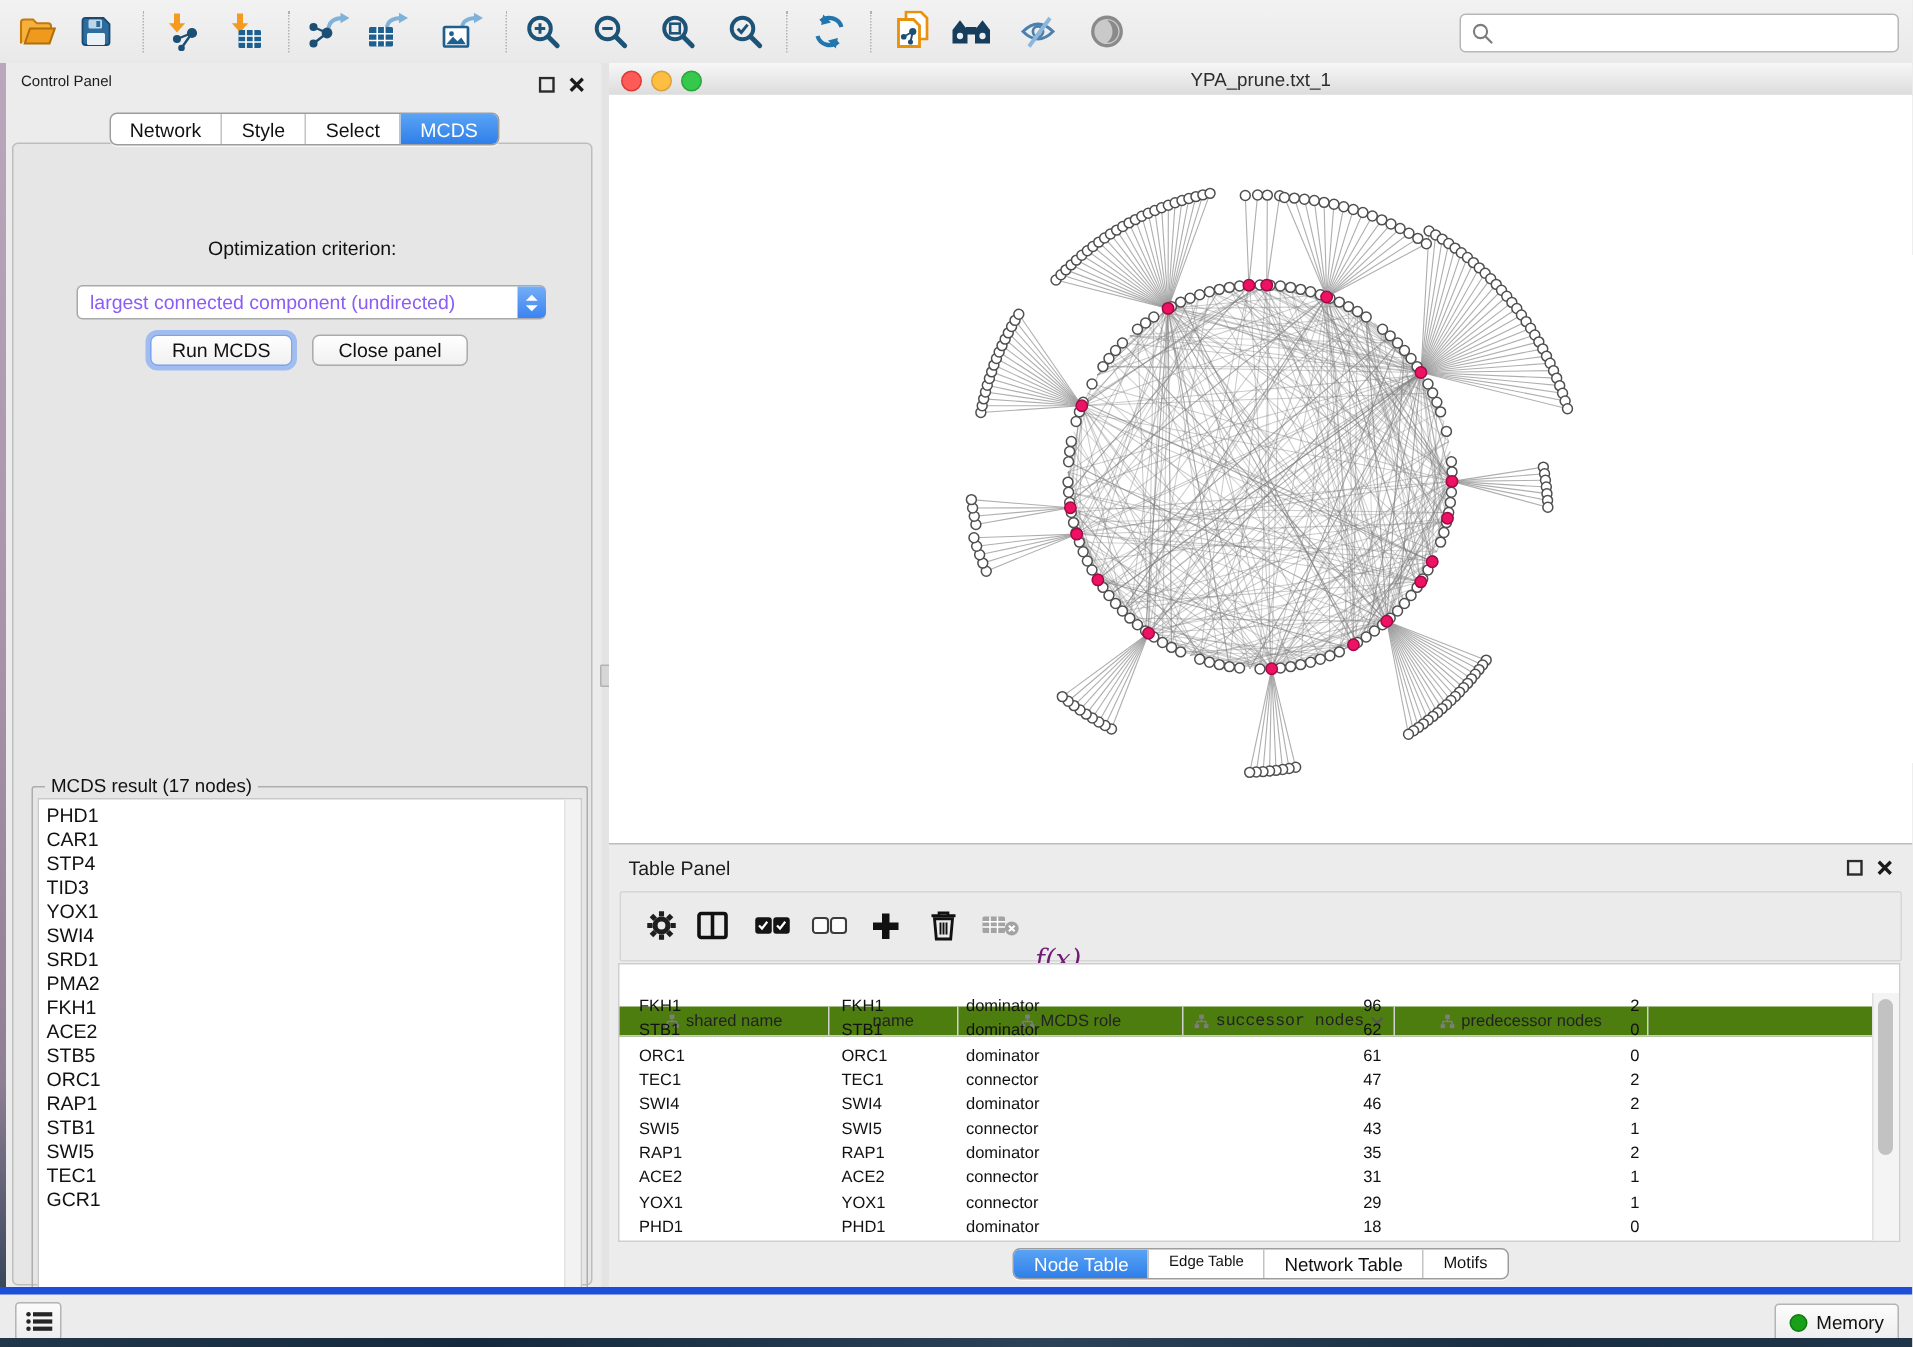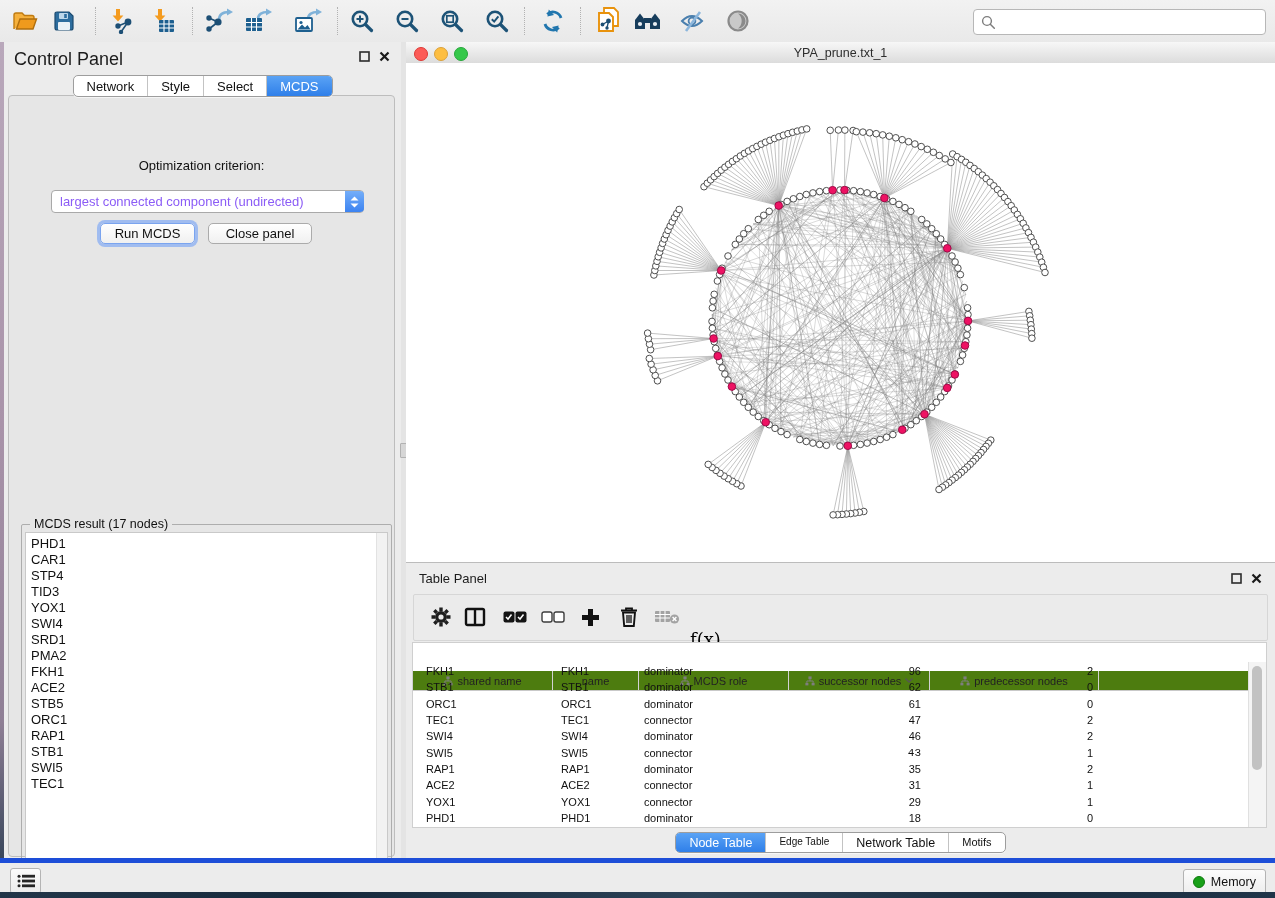--- a/index.html
+++ b/index.html
@@ -13,21 +13,21 @@
   .search{position:absolute;left:973px;top:9px;width:291px;height:24px;background:#fff;border:1px solid #b7b7b7;border-radius:4px;display:flex;align-items:center;}
   .search input{border:none;outline:none;background:transparent;flex:1;font-family:"Liberation Sans",sans-serif;font-size:13px;padding:0 6px 0 2px;}
   .search .mag{margin-left:7px;}
 
   
   .edge-strip{position:absolute;left:0;top:42px;width:4px;height:850px;background:linear-gradient(#b9a8bb,#a993a9 45%,#8f7f95 80%,#24384d);}
 
   
   .cpanel{position:absolute;left:4px;top:42px;width:397px;height:816px;background:#ececec;}
   .cpanel-head{position:absolute;left:0;top:0;width:100%;height:28px;}
-  .cpanel-title{position:absolute;left:10px;top:7px;font-size:18px;color:#1c1c1c;}
+  .cpanel-title{position:absolute;left:10px;top:7px;font-size:10px;color:#1c1c1c;}
   .winbtn{position:absolute;top:8px;width:13px;height:13px;display:flex;align-items:center;justify-content:center;}
   .seg{display:inline-flex;border:1px solid #9d9d9d;border-radius:5px;overflow:hidden;background:#fff;box-shadow:0 1px 0 rgba(255,255,255,.6);}
   .seg .stab{padding:2.5px 13px;font-size:13px;color:#111;border-left:1px solid #c3c3c3;cursor:default;white-space:nowrap;}
   .seg .stab:first-child{border-left:none;}
   .seg .stab.sel{background:linear-gradient(#5aa3f5,#2f7fe9);color:#fff;}
   .ctabs{position:absolute;top:33px;left:50%;transform:translateX(-50%);z-index:3;}
   .cbody{position:absolute;left:4px;top:53px;width:385px;height:760px;background:#e6e6e6;border:1px solid #bdbdbd;border-radius:4px;}
   .opt-label{position:absolute;left:0;top:62px;width:100%;text-align:center;font-size:13px;color:#111;}
   .dropdown{position:absolute;left:42px;top:94px;width:311px;height:21px;background:#fff;border:1px solid #a9a9a9;border-radius:4px;display:flex;align-items:center;}
   .dropdown .dtext{flex:1;font-size:13px;color:#8b5cf6;padding-left:8px;white-space:nowrap;overflow:hidden;}
@@ -50,21 +50,21 @@
   .net-titlebar{position:absolute;left:0;top:0;width:100%;height:21px;background:linear-gradient(#f7f7f7,#dcdcdc);border-bottom:1px solid #ababab;}
   .tl{position:absolute;top:4.5px;width:12px;height:12px;border-radius:50%;}
   .net-title{position:absolute;left:0;top:3.5px;width:100%;text-align:center;font-size:12.5px;color:#2d2d2d;}
   .net-canvas{position:absolute;left:0;top:21px;width:869px;height:499px;background:#fff;}
 
   
   .tpanel{position:absolute;left:406px;top:562px;width:869px;height:296px;background:#ececec;border-top:1px solid #bcbcbc;}
   .tpanel-title{position:absolute;left:13px;top:8px;font-size:13px;color:#1c1c1c;}
   .ttoolbar{position:absolute;left:7px;top:31px;width:853px;height:45px;background:#ebebeb;border:1px solid #d6d6d6;border-radius:2px;}
   .ticon{position:absolute;top:9px;display:flex;align-items:center;justify-content:center;height:26px;}
-  .fx{font-family:"DejaVu Serif",serif;font-size:18px;color:#000000;margin-top:44px;}
+  .fx{font-family:"DejaVu Serif",serif;font-style:italic;font-size:18px;color:#701a75;margin-top:44px;}
   .ttable{position:absolute;left:6px;top:79px;width:855px;height:186px;background:#fff;border:1px solid #cfcfcf;box-sizing:border-box;}
   .thead{position:absolute;left:0;top:0;width:836px;height:19px;background:#4d7c0f;border-bottom:1px solid #c9c9c9;display:flex;margin-top:28px;}
   .hcell{box-sizing:border-box;border-right:1px solid #d2d2d2;display:flex;align-items:center;justify-content:center;gap:4px;font-size:11px;color:#222;}
   .hcell.nob{border-right:none;}
   .tbody{position:absolute;left:0;top:20px;width:836px;}
   .trow{display:flex;height:16.3px;align-items:center;}
   .tcell{box-sizing:border-box;font-size:11px;color:#111;white-space:nowrap;}
   .tscroll{position:absolute;right:0;top:19px;width:17px;height:165px;background:#f4f4f4;border-left:1px solid #e0e0e0;}
   .tscroll .thumb{position:absolute;left:3px;top:4px;width:10px;height:104px;border-radius:5px;background:#c2c2c2;}
   .ttabs{position:absolute;left:0;top:269px;width:100%;display:flex;justify-content:center;}
@@ -284,20 +284,21 @@
               <div class="mcdsitem">SRD1</div>
               <div class="mcdsitem">PMA2</div>
               <div class="mcdsitem">FKH1</div>
               <div class="mcdsitem">ACE2</div>
               <div class="mcdsitem">STB5</div>
               <div class="mcdsitem">ORC1</div>
               <div class="mcdsitem">RAP1</div>
               <div class="mcdsitem">STB1</div>
               <div class="mcdsitem">SWI5</div>
               <div class="mcdsitem">TEC1</div>
+              <div class="mcdsitem">GCR1</div>
             </div>
           <div class="scrolltrack"></div>
         </div>
       </div>
     </div>
   </div>
 
   <div class="vdivider">
     <div class="grab"></div>
   </div>
@@ -1196,21 +1197,21 @@
             <span>
               <svg width="10" height="10" viewBox="0 0 10 10">
                 <rect x="3.4" y="0.4" width="3.2" height="2.8" fill="#7e7e7e"></rect>
                 <path d="M5 3.2 V5 M1.9 5 H8.1 M1.9 5 V6.8 M8.1 5 V6.8" stroke="#7e7e7e" fill="none"></path>
                 <rect x="0.4" y="6.8" width="3" height="2.6" fill="#7e7e7e"></rect>
                 <rect x="6.6" y="6.8" width="3" height="2.6" fill="#7e7e7e"></rect>
               </svg>
             </span>
             <span>MCDS role</span>
           </div>
-          <div class="hcell" style="width: 141px;">
+          <div class="hcell" style="width: 141px; font-family: Liberation Mono, monospace;">
             <span>
               <svg width="10" height="10" viewBox="0 0 10 10">
                 <rect x="3.4" y="0.4" width="3.2" height="2.8" fill="#7e7e7e"></rect>
                 <path d="M5 3.2 V5 M1.9 5 H8.1 M1.9 5 V6.8 M8.1 5 V6.8" stroke="#7e7e7e" fill="none"></path>
                 <rect x="0.4" y="6.8" width="3" height="2.6" fill="#7e7e7e"></rect>
                 <rect x="6.6" y="6.8" width="3" height="2.6" fill="#7e7e7e"></rect>
               </svg>
             </span>
             <span>successor nodes</span>
             <span>
@@ -1265,21 +1266,21 @@
             <div class="tcell" style="width: 140px; padding-left: 13px; text-align: left; box-sizing: border-box;">SWI4</div>
             <div class="tcell" style="width: 86px; padding-left: 8px; text-align: left; box-sizing: border-box;">SWI4</div>
             <div class="tcell" style="width: 150px; padding-left: 5px; text-align: left; box-sizing: border-box;">dominator</div>
             <div class="tcell" style="width: 141px; padding-right: 9px; text-align: right; box-sizing: border-box;">46</div>
             <div class="tcell" style="width: 169px; padding-right: 6px; text-align: right; box-sizing: border-box;">2</div>
           </div>
           <div class="trow">
             <div class="tcell" style="width: 140px; padding-left: 13px; text-align: left; box-sizing: border-box;">SWI5</div>
             <div class="tcell" style="width: 86px; padding-left: 8px; text-align: left; box-sizing: border-box;">SWI5</div>
             <div class="tcell" style="width: 150px; padding-left: 5px; text-align: left; box-sizing: border-box;">connector</div>
-            <div class="tcell" style="width: 141px; padding-right: 9px; text-align: right; box-sizing: border-box; font-family: Liberation Mono, monospace;">43</div>
+            <div class="tcell" style="width: 141px; padding-right: 9px; text-align: right; box-sizing: border-box;">43</div>
             <div class="tcell" style="width: 169px; padding-right: 6px; text-align: right; box-sizing: border-box;">1</div>
           </div>
           <div class="trow">
             <div class="tcell" style="width: 140px; padding-left: 13px; text-align: left; box-sizing: border-box;">RAP1</div>
             <div class="tcell" style="width: 86px; padding-left: 8px; text-align: left; box-sizing: border-box;">RAP1</div>
             <div class="tcell" style="width: 150px; padding-left: 5px; text-align: left; box-sizing: border-box;">dominator</div>
             <div class="tcell" style="width: 141px; padding-right: 9px; text-align: right; box-sizing: border-box;">35</div>
             <div class="tcell" style="width: 169px; padding-right: 6px; text-align: right; box-sizing: border-box;">2</div>
           </div>
           <div class="trow">

